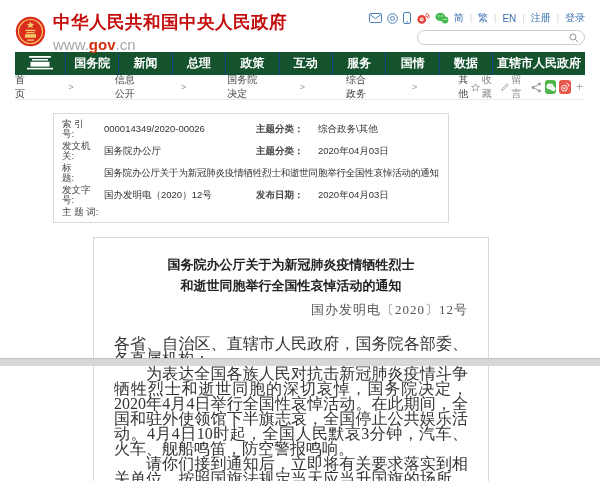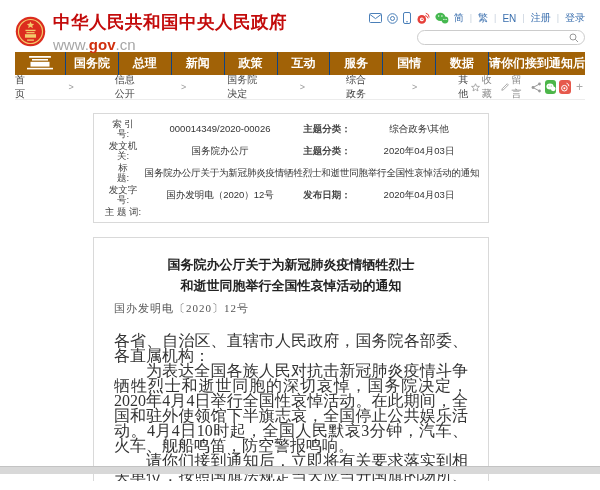--- a/index.html
+++ b/index.html
@@ -1,39 +1,39 @@
 <!DOCTYPE html>
 <html><head>
 <meta charset="utf-8">
 <style>
   * { box-sizing: border-box; margin: 0; padding: 0; }
   html,body { width:600px; height:490px; overflow:hidden; background:#fff;
     font-family:"Liberation Sans", sans-serif; }
-  .page { position:relative; width:600px; height:474px; background:#fff; }
+  .page { position:relative; width:600px; height:366px; background:#fff; }
 
   
   .site-header { height:52px; padding:6px 15px 0; display:flex;
     justify-content:space-between; align-items:flex-start; }
   .brand { display:flex; align-items:center; gap:7px; padding-top:4px; }
   .emblem { width:31px; height:31px; flex:0 0 auto; }
   .site-title { font-size:17.5px; font-weight:bold; color:#c30b0b; letter-spacing:.5px; }
   .site-url { font-size:15px; color:#a6a6a6; margin-top:2px; }
   .url-gov { color:#d0300f; font-weight:bold; }
 
   .header-right { display:flex; flex-direction:column; align-items:flex-end; gap:5px; padding-top:5px; }
   .icon-row { display:flex; align-items:center; gap:5px; font-size:10px; }
   .hicon { display:inline-flex; align-items:center; }
   .lang { color:#3a6fae; text-decoration:none; cursor:pointer; }
   .vsep { color:#c8d2dd; font-size:9px; padding:0 1px; }
   .search-box { width:168px; height:15px; border:1px solid #ccc; border-radius:8px;
     display:flex; align-items:center; background:#fff; padding:0 5px; }
   .search-input { flex:1; border:none; outline:none; font-size:9px; height:11px; background:transparent; }
 
   
-  .main-nav { height:23px; margin:0 15px; background:#a16207; display:flex; align-items:stretch; }
+  .main-nav { height:23px; margin:0 15px; background:#14532d; display:flex; align-items:stretch; }
   .nav-home { width:50px; display:flex; align-items:center; justify-content:center; cursor:pointer; }
   .nav-item { flex:1; display:flex; align-items:center; justify-content:center;
     color:#fff; font-weight:bold; font-size:12px; text-decoration:none;
     border-left:1px solid #0e4486; cursor:pointer; white-space:nowrap; }
   .nav-item.wide { flex:1.75; }
 
   
   .breadcrumb-row { height:24px; margin:0 15px; display:flex;
     justify-content:space-between; align-items:center; }
   .breadcrumb { font-size:10px; color:#444; display:flex; align-items:center;gap:36px; }
@@ -41,34 +41,34 @@
   .crumb-sep { color:#999; margin:0 5px; font-size:9px; }
   .page-actions { display:flex; align-items:center; gap:3px; font-size:10px; color:#888; }
   .action { display:inline-flex; align-items:center; gap:2px; cursor:pointer; }
   .badge { width:14px; height:14px; border-radius:3px; display:inline-flex;
     align-items:center; justify-content:center; }
   .plus { color:#aaa; font-size:12px; cursor:pointer; padding:0 2px; }
 
   
   .content { margin:0 15px; border-top:1px solid #ececec; padding-top:13px; }
 
-  .meta-box { width:396px; margin-left:78px; border:1px solid #d9d9d9; padding:5px 8px;text-align:center; }
+  .meta-box { width:396px; margin-left:38px; border:1px solid #d9d9d9; padding:5px 8px; }
   .meta-grid { display:grid; grid-template-columns:42px 152px 62px 1fr;
     align-items:center; row-gap:2px; font-size:9.5px; line-height:10px; color:#333; }
   .mlabel { white-space:pre-line; color:#444; }
   .mlabel.bold { font-weight:bold; white-space:nowrap; }
   .mval { color:#333; }
   .span3 { grid-column:2/5; white-space:nowrap; letter-spacing:-.2px; }
 
   .doc-box { width:396px; margin:14px 0 0 78px; border:1px solid #d9d9d9; border-bottom:none;
     height:244px; padding:10px 20px 0; overflow:hidden;
     font-family:"Liberation Serif", serif; }
   .doc-title { text-align:center; font-size:13px; font-weight:bold; color:#222;
     line-height:21px; margin-top:6px; }
-  .doc-number { text-align:left; font-size:11px; color:#555; margin-top:5px; letter-spacing:1px; }
+  .doc-number { text-align:right; font-size:13px; color:#555; margin-top:5px; letter-spacing:1px; }
   .doc-body { margin-top:17px; font-size:16px; line-height:15px; color:#333;
     text-align:justify; }
   .doc-body p { margin:0; }
   .indent { text-indent:2em; }
   .signature { text-align:right; padding-right:42px; margin-top:1px; }
 
   .bottom-strip { position:absolute; left:0; bottom:0; width:600px; height:8px;
     background:#d8d8d8; border-top:1px solid #c3c3c3; }
 </style>
 </head>
@@ -157,28 +157,28 @@
   <nav class="main-nav">
     <div class="nav-home">
       <svg width="28" height="15" viewBox="0 0 28 15">
         <rect x="3" y="0" width="22" height="1.8" rx="0.6" fill="#fff"></rect>
         <rect x="6" y="3" width="16" height="1.6" fill="#fff"></rect>
         <rect x="4.5" y="5.8" width="19" height="4.8" fill="#fff"></rect>
         <rect x="1" y="11.8" width="26" height="1.6" fill="#fff"></rect>
       </svg>
     </div>
     <a class="nav-item">国务院</a>
+    <a class="nav-item">新闻</a>
     <a class="nav-item">总理</a>
-    <a class="nav-item">新闻</a>
     <a class="nav-item">政策</a>
     <a class="nav-item">互动</a>
     <a class="nav-item">服务</a>
     <a class="nav-item">国情</a>
     <a class="nav-item">数据</a>
-    <a class="nav-item wide">请你们接到通知后</a>
+    <a class="nav-item wide">直辖市人民政府</a>
   </nav>
 
   <div class="breadcrumb-row">
     <div class="breadcrumb">
       <span class="crumb">首页</span>
       <span class="crumb-sep">&gt;</span>
       <span class="crumb">信息公开</span>
       <span class="crumb-sep">&gt;</span>
       <span class="crumb">国务院决定</span>
       <span class="crumb-sep">&gt;</span>

